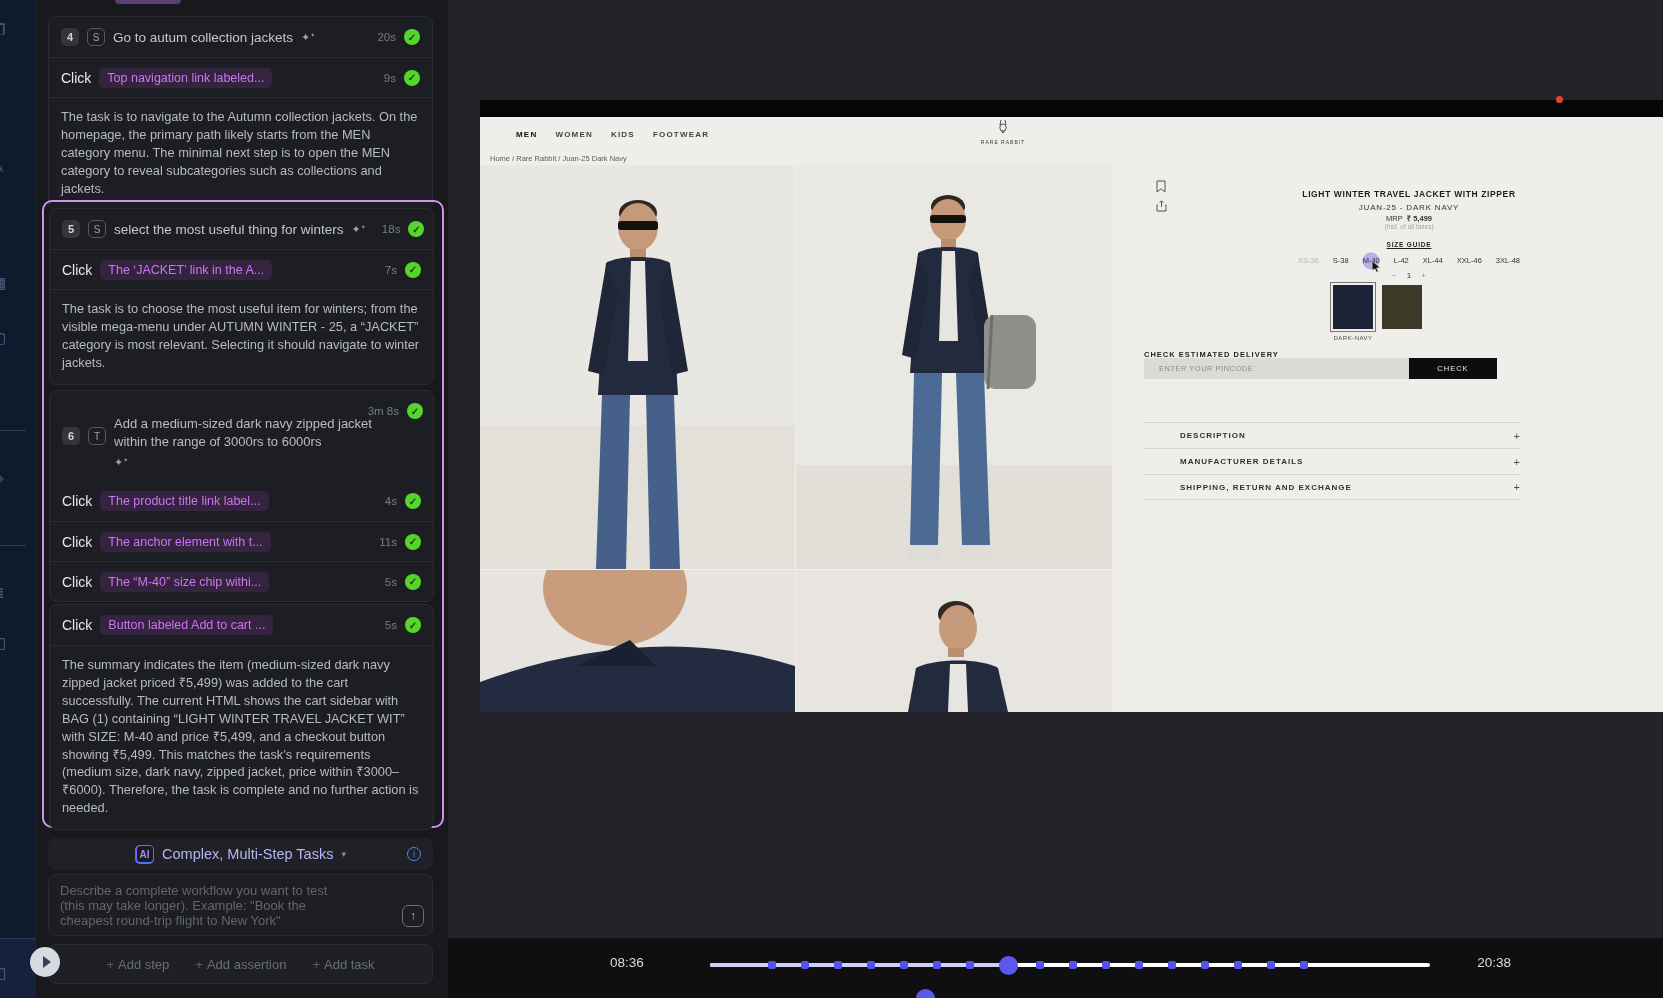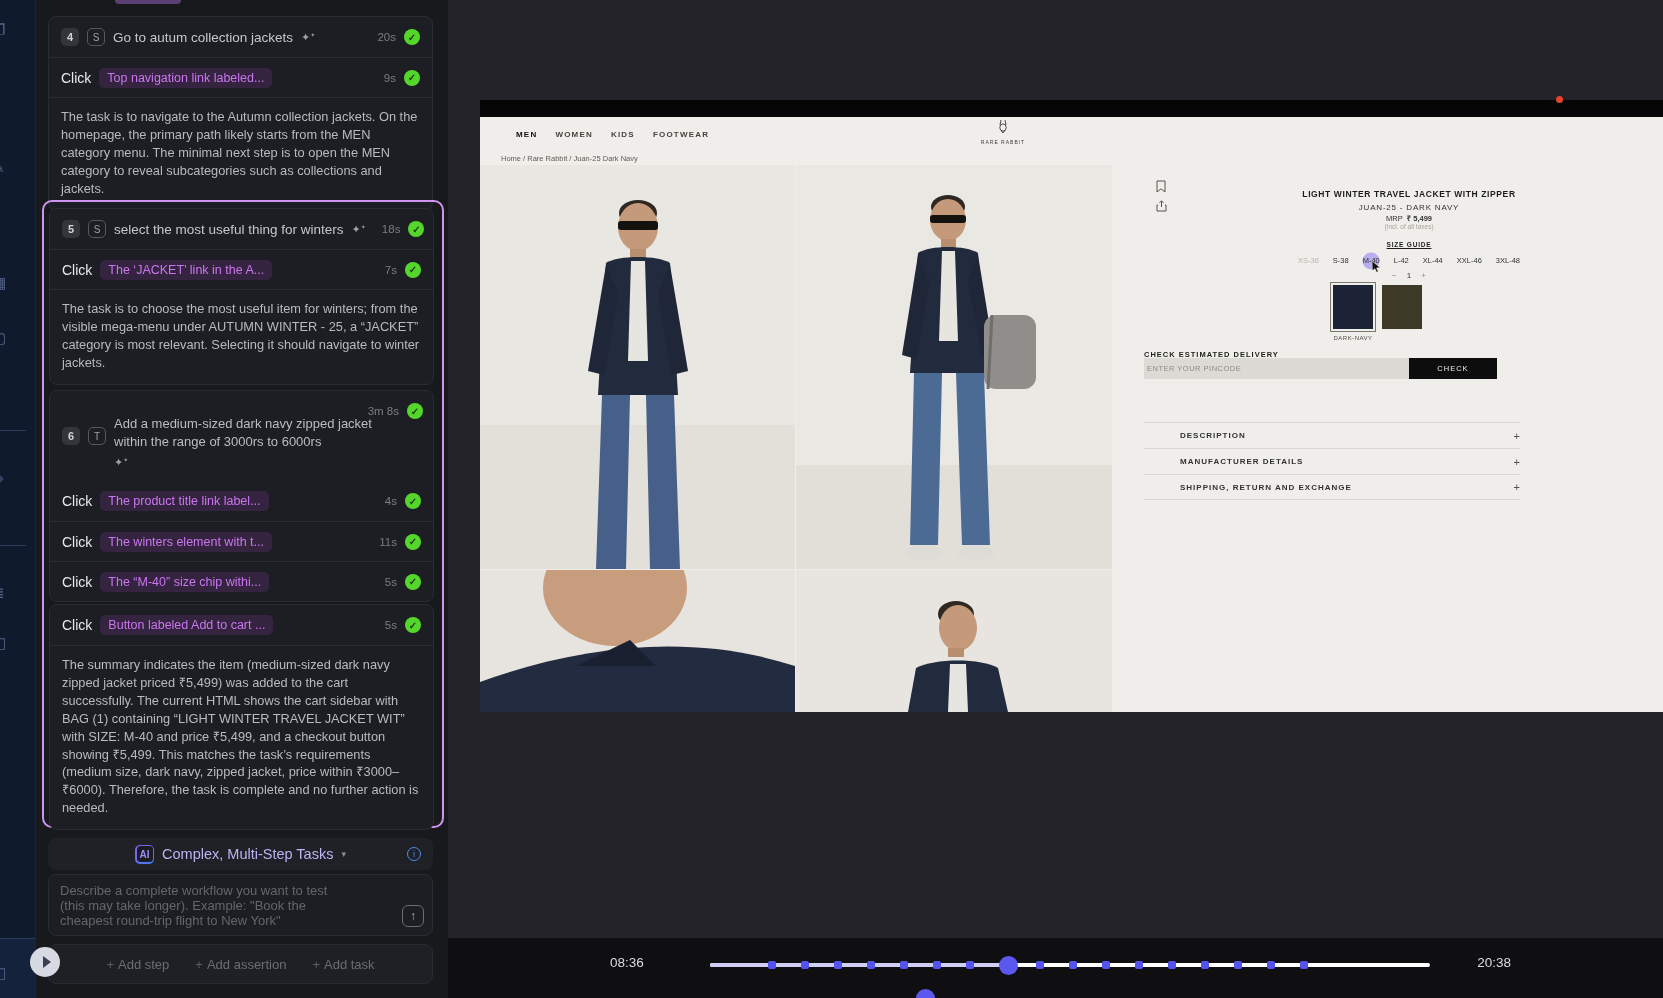--- a/index.html
+++ b/index.html
@@ -75,21 +75,21 @@
   .page{position:absolute;left:32px;top:100px;width:1342px;height:612px;background:#efeeea;overflow:hidden;}
   .topbar{position:absolute;left:0;top:0;width:100%;height:17px;background:#060606;}
   .shead{position:absolute;left:0;top:17px;width:100%;height:34px;}
   .nav{position:absolute;left:36px;top:0;height:34px;display:flex;align-items:center;gap:18px;}
   .nav-item{font-size:8px;letter-spacing:1.2px;color:#45453f;font-weight:bold;}
   .nav-item.active{color:#0f0f0f;}
   .logo{position:absolute;left:493px;top:2px;width:60px;text-align:center;}
   .logo .brand{font-size:5px;letter-spacing:1px;color:#3a3a36;margin-top:1px;}
   .hicons{position:absolute;right:36px;top:0;height:34px;display:flex;align-items:center;gap:13px;}
   .hicons svg{display:block;}
-  .crumb{position:absolute;left:21px;top:54px;font-size:7.5px;color:#5e5c56;}
+  .crumb{position:absolute;left:10px;top:54px;font-size:7.5px;color:#5e5c56;}
 
   .grid{position:absolute;left:0;top:65px;width:632px;height:547px;}
   .cell{position:absolute;background:#e9e7e2;overflow:hidden;}
   .cell svg{display:block;width:100%;height:100%;}
 
   .ppanel{position:absolute;left:632px;top:0;width:530px;height:612px;}
   .pp-ic{position:absolute;left:44px;}
   .pcol{position:absolute;left:32px;width:380px;text-align:center;color:#222;}
   .ptitle{position:absolute;top:89px;width:100%;font-size:8.5px;font-weight:bold;letter-spacing:.6px;color:#1d1d1b;}
   .pvariant{position:absolute;top:103px;width:100%;font-size:8px;letter-spacing:.8px;color:#33332f;}
@@ -105,21 +105,21 @@
   .chip .cur{position:absolute;left:55%;top:52%;z-index:2;}
   .qty{position:absolute;top:171px;width:100%;font-size:8px;color:#33332f;letter-spacing:0;}
   .qty b{font-weight:normal;margin:0 10px;color:#8a8880;}
   .swatches{position:absolute;top:185px;left:0;width:100%;display:flex;justify-content:center;gap:9px;}
   .sw{width:40px;height:44px;}
   .sw.navy{background:#1d2336;outline:1px solid #7a7870;outline-offset:2px;}
   .sw.olive{background:#3c3a26;}
   .clabel{position:absolute;top:235px;left:-24px;width:100%;font-size:6px;color:#4c4a44;letter-spacing:.5px;}
   .dlabel{position:absolute;left:32px;top:250px;font-size:7.5px;font-weight:bold;letter-spacing:1px;color:#23231f;}
   .drow{position:absolute;left:32px;top:258px;width:353px;display:flex;height:21px;}
-  .pin{flex:1;background:#dcdad4;border:0;outline:0;padding:0 3px;font-family:"Liberation Sans",sans-serif;font-size:7.5px;color:#55534d;}
+  .pin{flex:1;background:#dcdad4;border:0;outline:0;padding:0 15px;font-family:"Liberation Sans",sans-serif;font-size:7.5px;color:#55534d;}
   .pin::placeholder{color:#8f8d86;letter-spacing:.5px;}
   .checkbtn{width:88px;background:#0d0d0d;color:#ececea;font-size:7.5px;letter-spacing:1px;
         display:flex;align-items:center;justify-content:center;}
   .btnrow{position:absolute;left:60px;top:290px;width:353px;height:23px;display:flex;}
   .atc{flex:0 0 157px;background:#f3f1ed;border:1.5px solid #c4705c;color:#2c2c28;font-size:8px;letter-spacing:1.5px;
         display:flex;align-items:center;justify-content:center;}
   .buy{flex:1;background:#0e0e0e;color:#efefec;font-size:8px;letter-spacing:1.5px;
         display:flex;align-items:center;justify-content:center;}
   .accs{position:absolute;left:32px;top:322px;width:376px;}
   .acc-row{height:26px;border-top:1px solid #d8d6d0;display:flex;align-items:center;}
@@ -218,21 +218,21 @@
         </div>
         <div class="row">
           <span class="clickw">Click</span>
           <span class="pill">The product title link label...</span>
           <span class="sp"></span>
           <span class="dur">4s</span>
           <span class="chk">✓</span>
         </div>
         <div class="row">
           <span class="clickw">Click</span>
-          <span class="pill">The winters element with t...</span>
+          <span class="pill">The anchor element with t...</span>
           <span class="sp"></span>
           <span class="dur">11s</span>
           <span class="chk">✓</span>
         </div>
         <div class="row">
           <span class="clickw">Click</span>
           <span class="pill">The “M-40” size chip withi...</span>
           <span class="sp"></span>
           <span class="dur">5s</span>
           <span class="chk">✓</span>

